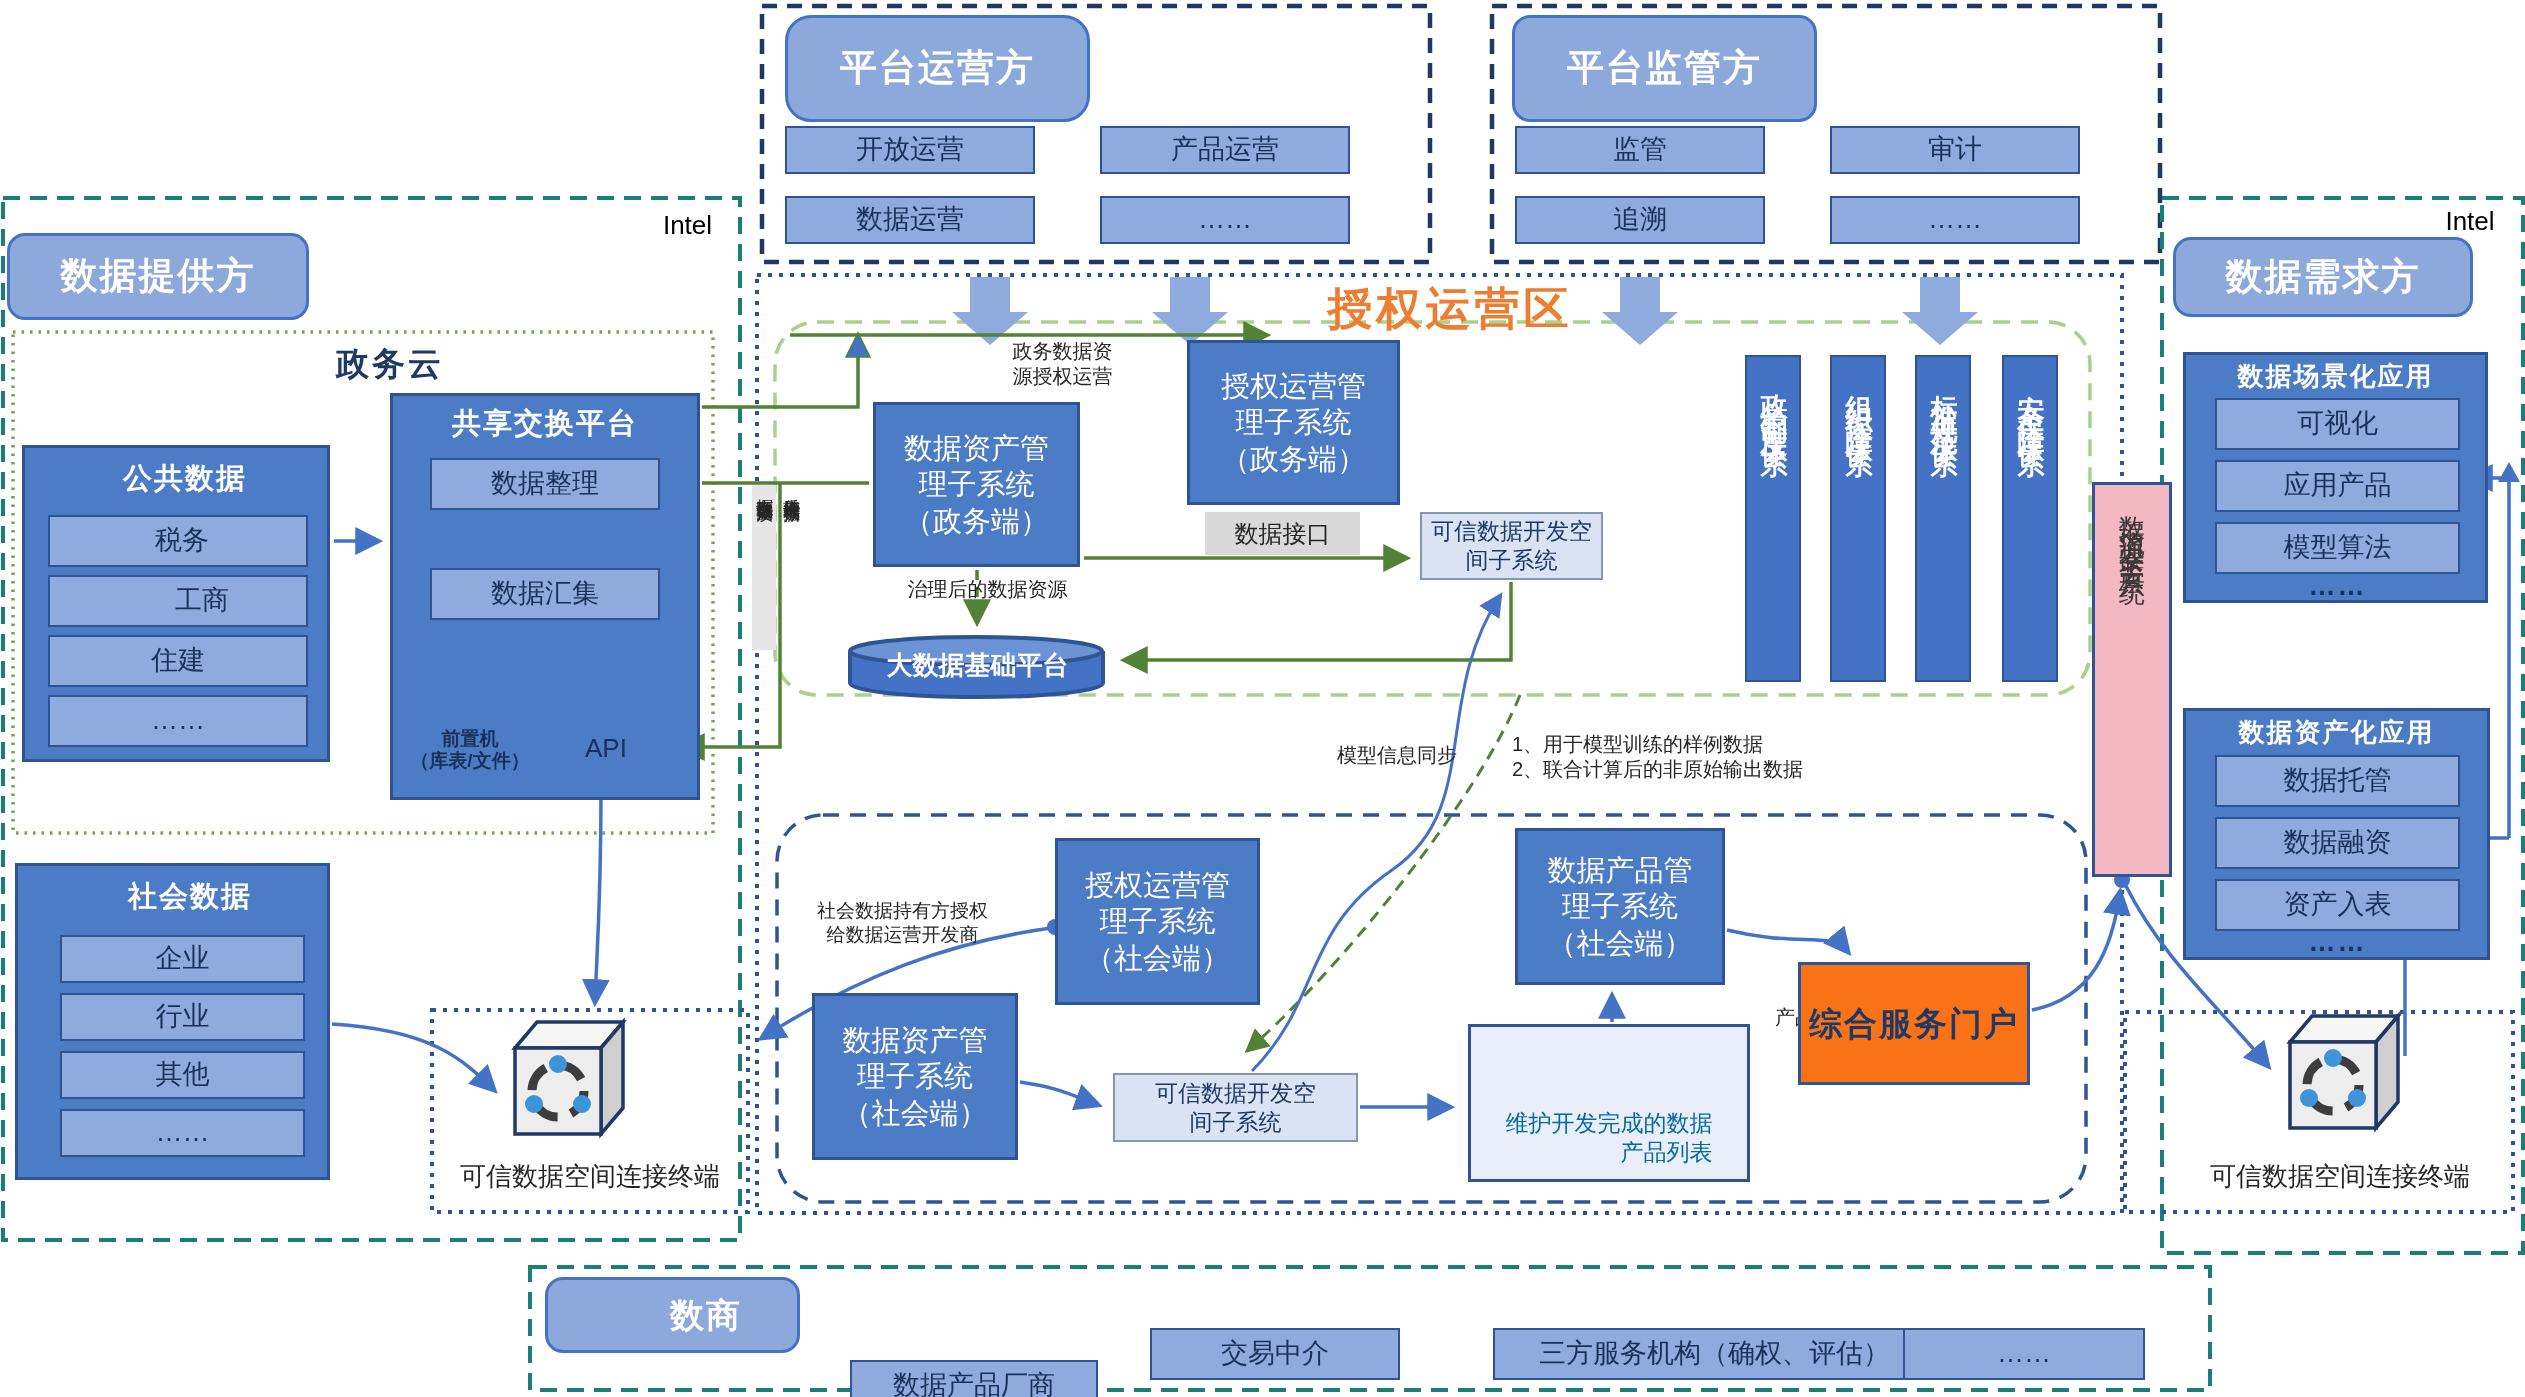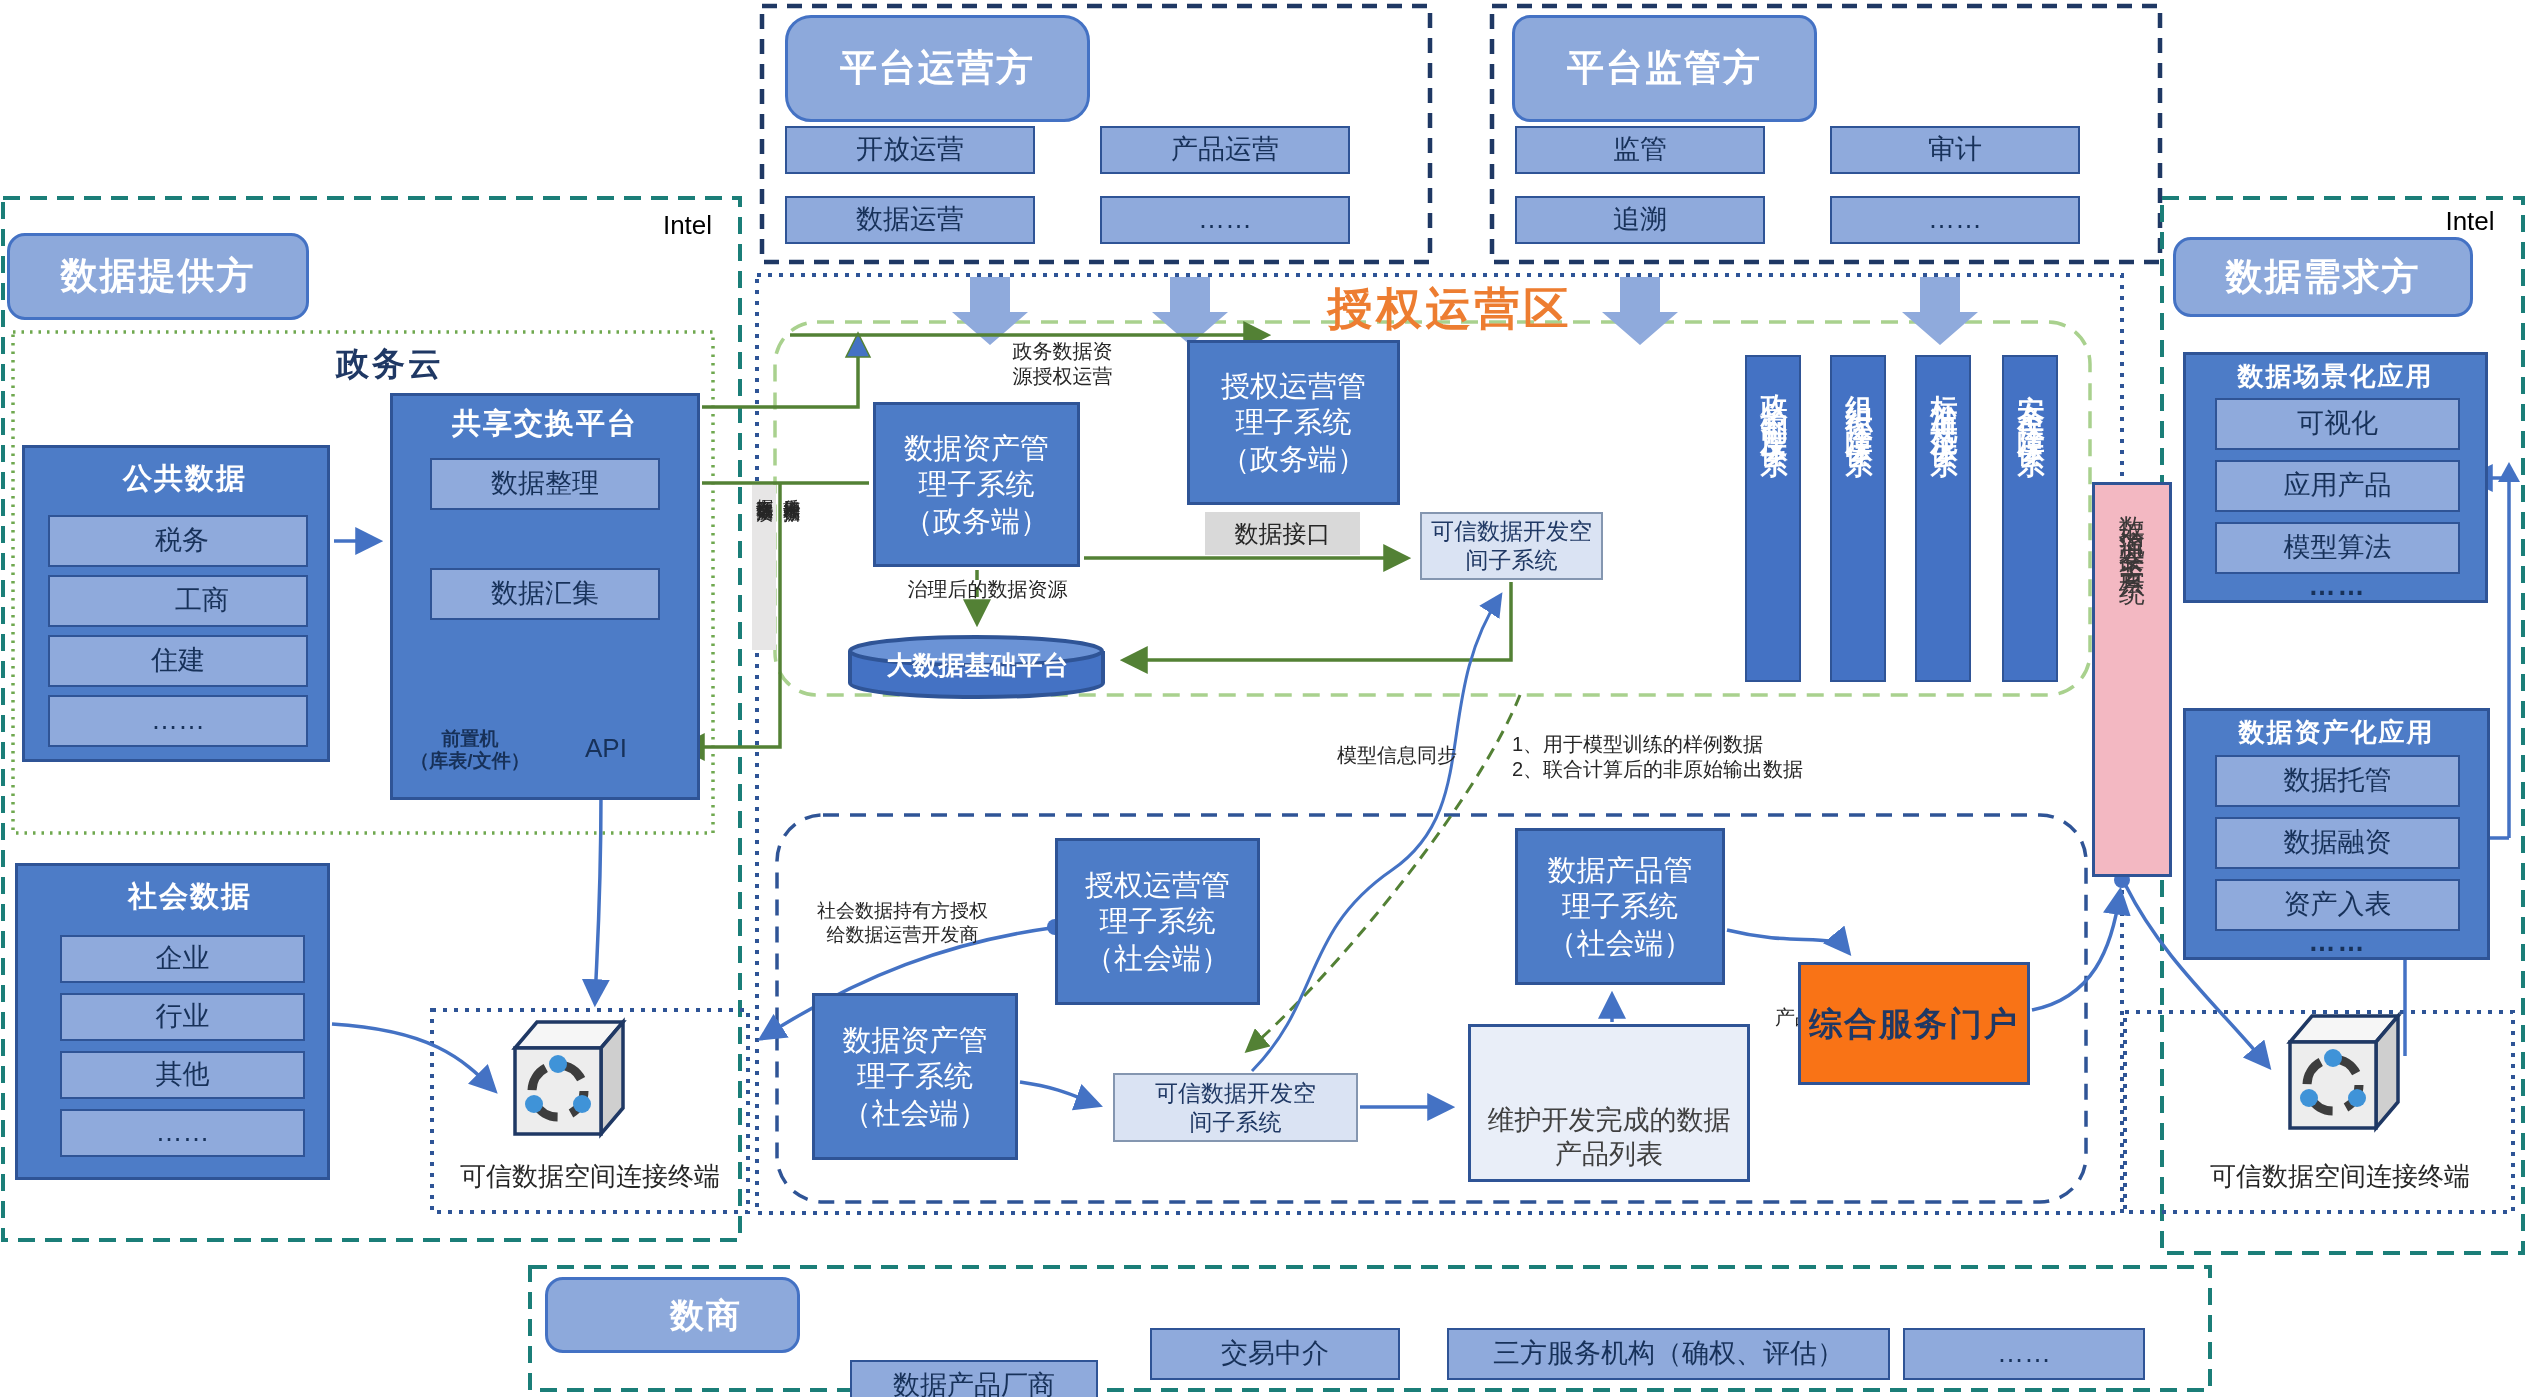--- a/index.html
+++ b/index.html
@@ -315,21 +315,21 @@
 间子系统</span></div>
 <div class="t small" style="left:1322px;top:740px;width:150px;height:30px;">
       <span>模型信息同步</span>
     </div>
 <div class="t small pre" style="left:1512px;top:723px;width:340px;height:68px;justify-content:flex-start;text-align:left;"><span>1、用于模型训练的样例数据
 2、联合计算后的非原始输出数据</span></div>
 <div class="t subsys pre" style="left:1515px;top:828px;width:210px;height:157px;"><span>数据产品管
 理子系统
 （社会端）</span></div>
 <div class="t listpanel" style="left:1468px;top:1024px;width:282px;height:158px;"></div>
-<div class="t pre" style="left:1476px;top:1100px;width:266px;height:76px;color:#404040;font-size:27px;"><span>维护开发完成的数据
+<div class="t pre" style="left:1476px;top:1100px;width:266px;height:76px;color:#0369a1;font-size:23px;text-align:right;"><span>维护开发完成的数据
 产品列表</span></div>
 <div class="t small" style="left:1760px;top:1002px;width:110px;height:30px;">
       <span>产品发布</span>
     </div>
 <div class="t portal" style="left:1798px;top:962px;width:232px;height:123px;">
       <span>综合服务门户</span>
     </div>
 
 <div class="t pinkbox" style="left:2092px;top:482px;width:80px;height:395px;">
       <span>数据流通安全监管系统</span>
@@ -382,20 +382,20 @@
 
 <div class="t bubble" style="left:545px;top:1277px;width:255px;height:76px;font-size:34px;justify-content:flex-end;padding-right:55px;">
       <span>数商</span>
     </div>
 <div class="t item" style="left:850px;top:1360px;width:248px;height:52px;">
       <span>数据产品厂商</span>
     </div>
 <div class="t item" style="left:1150px;top:1328px;width:250px;height:52px;">
       <span>交易中介</span>
     </div>
-<div class="t item" style="left:1447px;top:1328px;width:443px;height:52px;">
+<div class="t item" style="left:1493px;top:1328px;width:443px;height:52px;">
       <span>三方服务机构（确权、评估）</span>
     </div>
 <div class="t item" style="left:1903px;top:1328px;width:242px;height:52px;">
       <span>……</span>
     </div>
 
 </div>
 
 </body></html>

